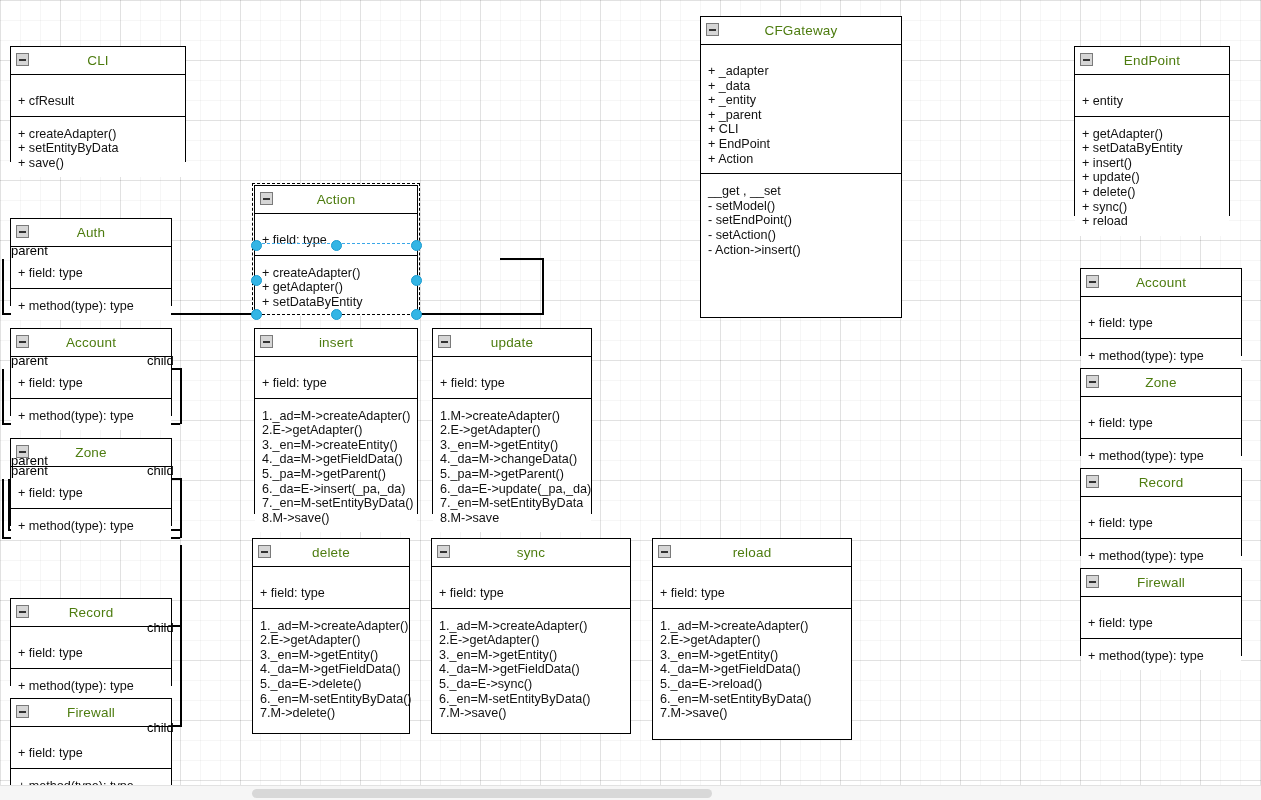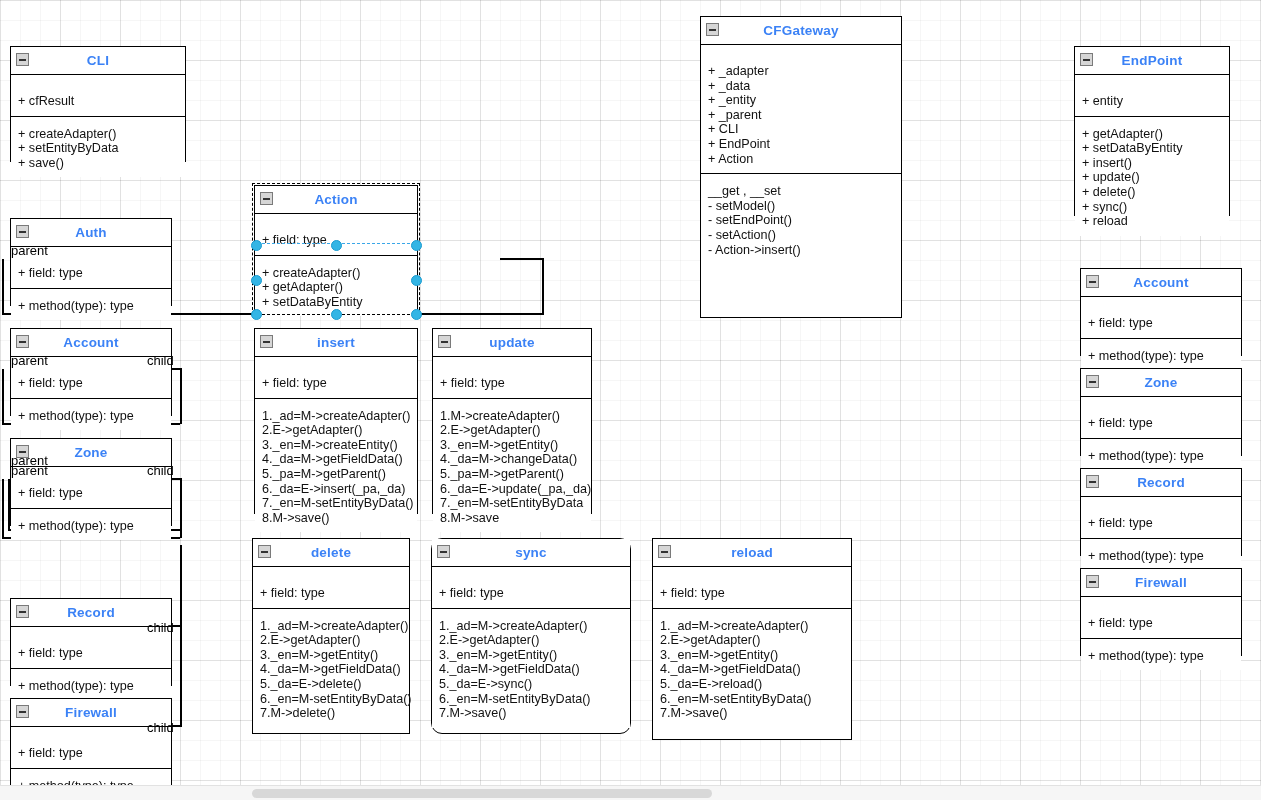--- a/index.html
+++ b/index.html
@@ -36,24 +36,24 @@
   .uml .hdr {
     position: relative;
     height: 27px;
     border-bottom: 1.6px solid #000000;
     display: flex;
     align-items: center;
     justify-content: center;
     background: #ffffff;
   }
   .uml .hdr .title {
-    font-weight: bold;
+    font-weight: normal;
     font-size: 13.5px;
     letter-spacing: .2px;
-    color: #3b82f6;
+    color: #4d7c0f;
   }
   .collapse-icon {
     position: absolute;
     left: 5px; top: 6px;
     width: 13px; height: 13px;
     box-sizing: border-box;
     background: #d6d6d6;
     border: 1px solid #7a7a7a;
     display: block;
   }
@@ -333,21 +333,21 @@
       <div class="sect pad-top">
         <div class="row">1._ad=M-&gt;createAdapter()</div>
         <div class="row">2.E-&gt;getAdapter()</div>
         <div class="row">3._en=M-&gt;getEntity()</div>
         <div class="row">4._da=M-&gt;getFieldData()</div>
         <div class="row">5._da=E-&gt;delete()</div>
         <div class="row">6._en=M-setEntityByData()</div>
         <div class="row">7.M-&gt;delete()</div>
       </div>
     </div>
-    <div class="uml" style="left: 431px; top: 538px; width: 200px; height: 196px; border-radius: 11px;">
+    <div class="uml" style="left: 431px; top: 538px; width: 200px; height: 196px;">
       <div class="hdr">
         <span class="collapse-icon"></span>
         <span class="title">sync</span>
       </div>
       <div class="sect attrs">
         <div class="row">+ field: type</div>
       </div>
       <div class="sect pad-top">
         <div class="row">1._ad=M-&gt;createAdapter()</div>
         <div class="row">2.E-&gt;getAdapter()</div>

